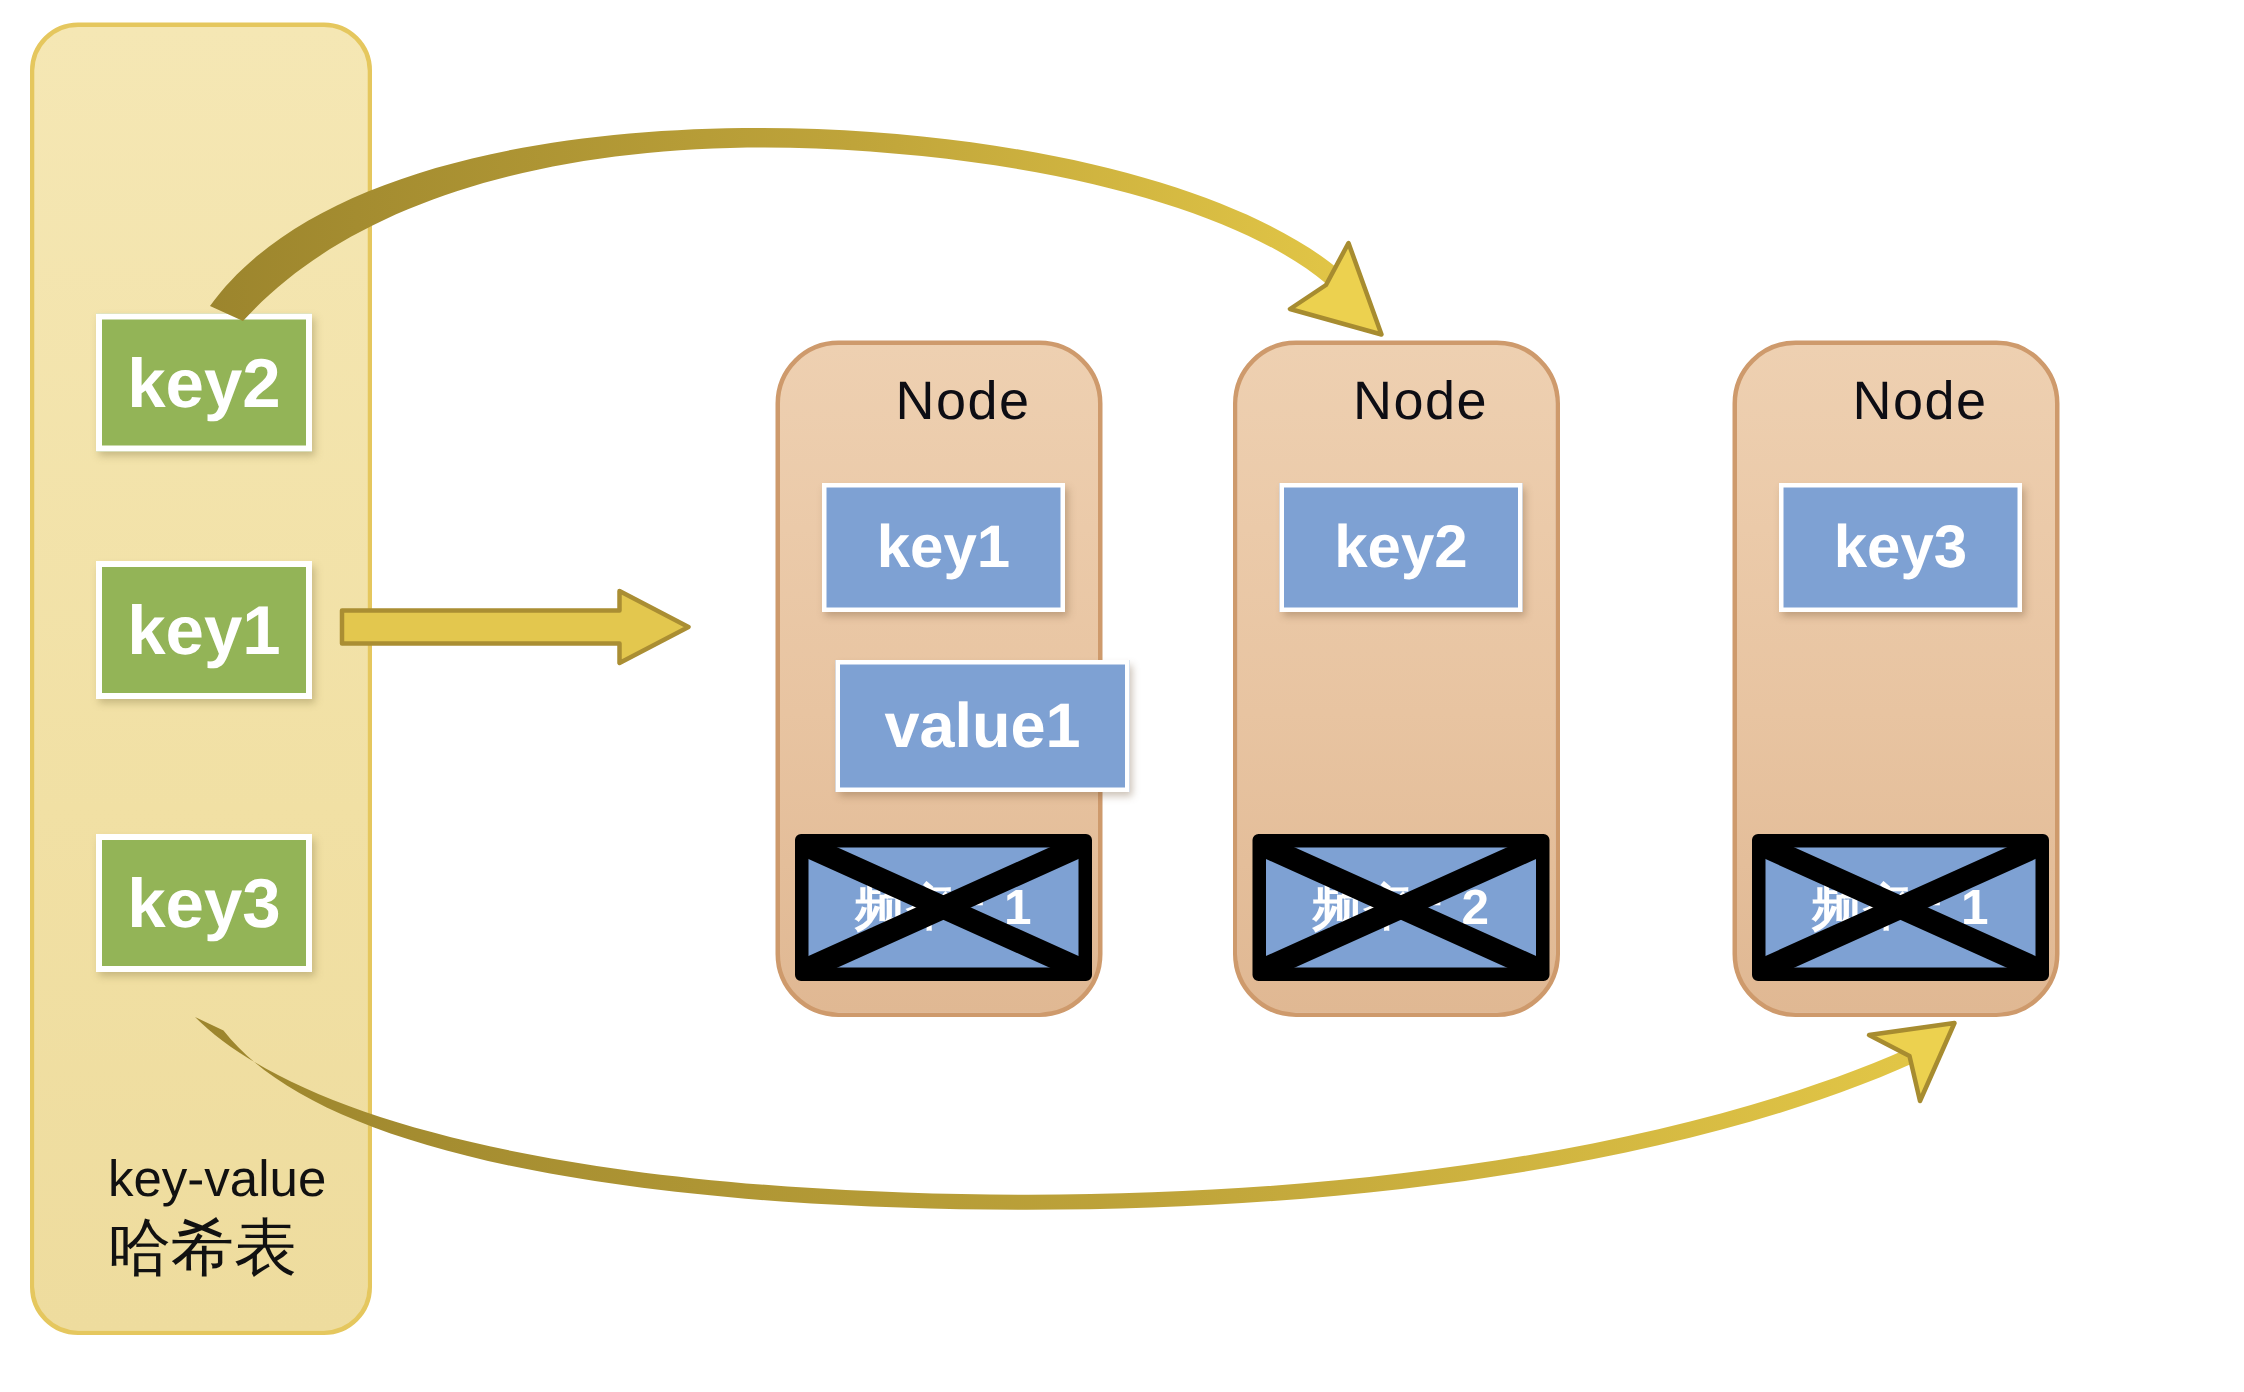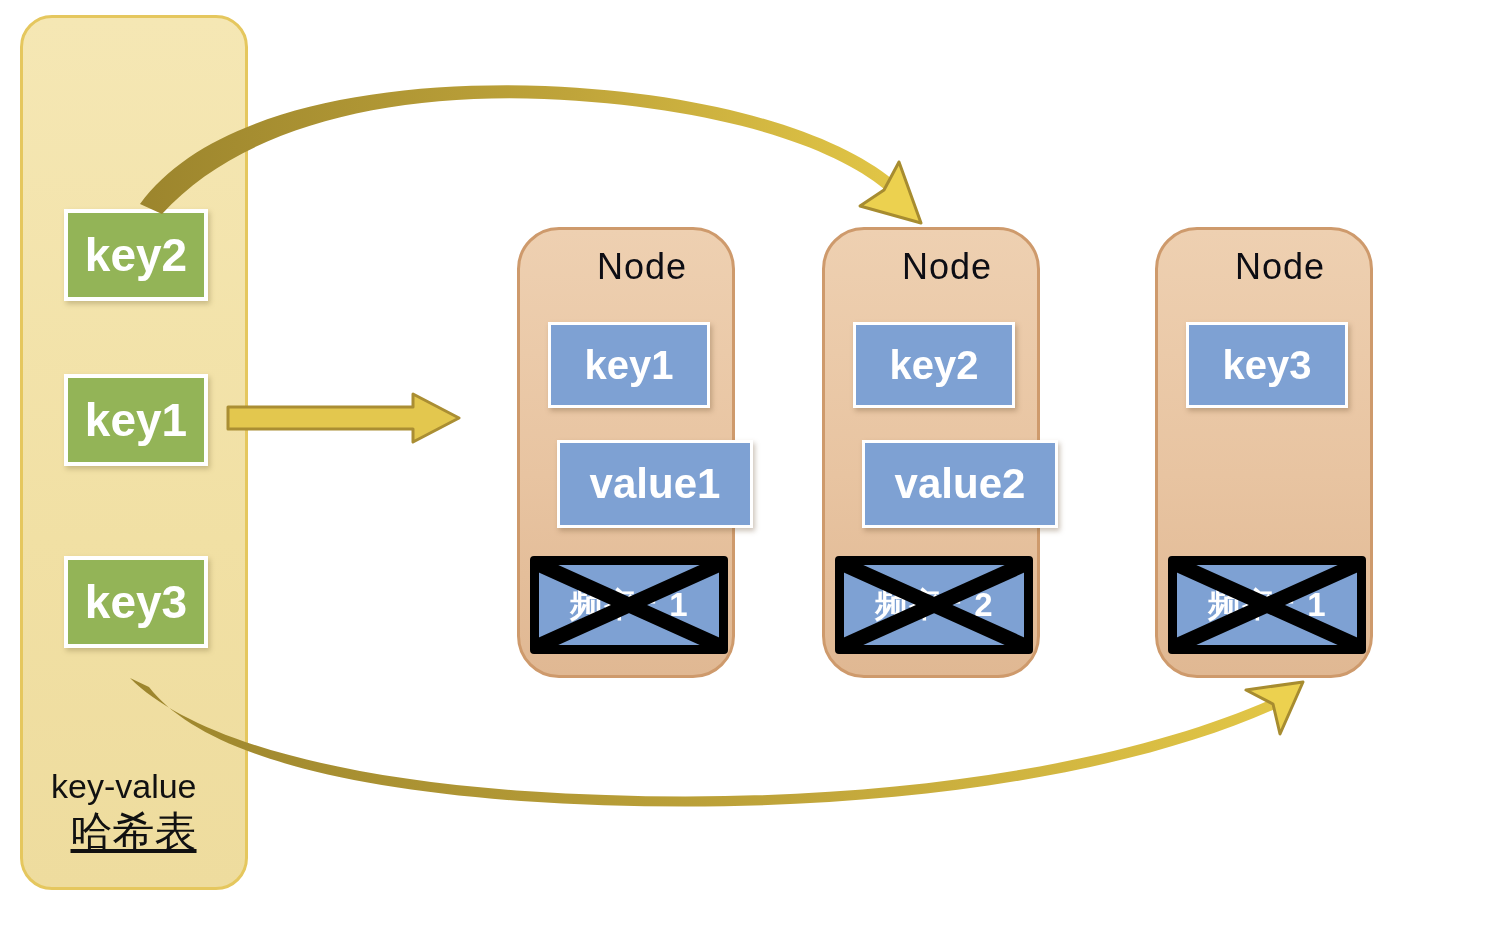--- a/index.html
+++ b/index.html
@@ -28,23 +28,23 @@
     background:#93b457;
     border:4px solid #ffffff;
     box-shadow:2px 3px 5px rgba(120,110,60,.35);
     display:flex; align-items:center; justify-content:center;
     color:#ffffff; font-weight:bold; font-size:46px;
   }
   .chip-key2 { top:209px; }
   .chip-key1 { top:374px; }
   .chip-key3 { top:556px; }
 
-  .hash-caption { position:absolute; left:28px; top:748px; color:#111111;text-align:right; }
+  .hash-caption { position:absolute; left:49px; top:748px; color:#111111; }
   .hash-caption .cap1 { display:block; font-size:34px; line-height:40px; }
-  .hash-caption .cap2 { display:block; font-size:42px; line-height:52px;text-decoration:underline; }
+  .hash-caption .cap2 { display:block; font-size:42px; line-height:52px; }
 
   
   .node {
     position:absolute; top:227px;
     width:218px; height:451px;
     background:linear-gradient(180deg,#eed0b1 0%,#e8c4a1 55%,#e0b893 100%);
     border:3px solid #ce9a6c;
     border-radius:42px;
   }
   .node-1 { left:517px; }
@@ -115,21 +115,20 @@
       <svg class="cross" viewBox="0 0 198 98">
         <line x1="8" y1="8" x2="190" y2="90" stroke="#000" stroke-width="15" stroke-linecap="round"></line>
         <line x1="8" y1="90" x2="190" y2="8" stroke="#000" stroke-width="15" stroke-linecap="round"></line>
       </svg>
     </div>
   </div>
 
   <div class="node node-2">
     <div class="node-title">Node</div>
     <div class="slot slot-key">key2</div>
-    <div class="slot slot-value">value2</div>
     <div class="slot-freq">
       <span>频率：2</span>
       <svg class="cross" viewBox="0 0 198 98">
         <line x1="8" y1="8" x2="190" y2="90" stroke="#000" stroke-width="15" stroke-linecap="round"></line>
         <line x1="8" y1="90" x2="190" y2="8" stroke="#000" stroke-width="15" stroke-linecap="round"></line>
       </svg>
     </div>
   </div>
 
   <div class="node node-3">

